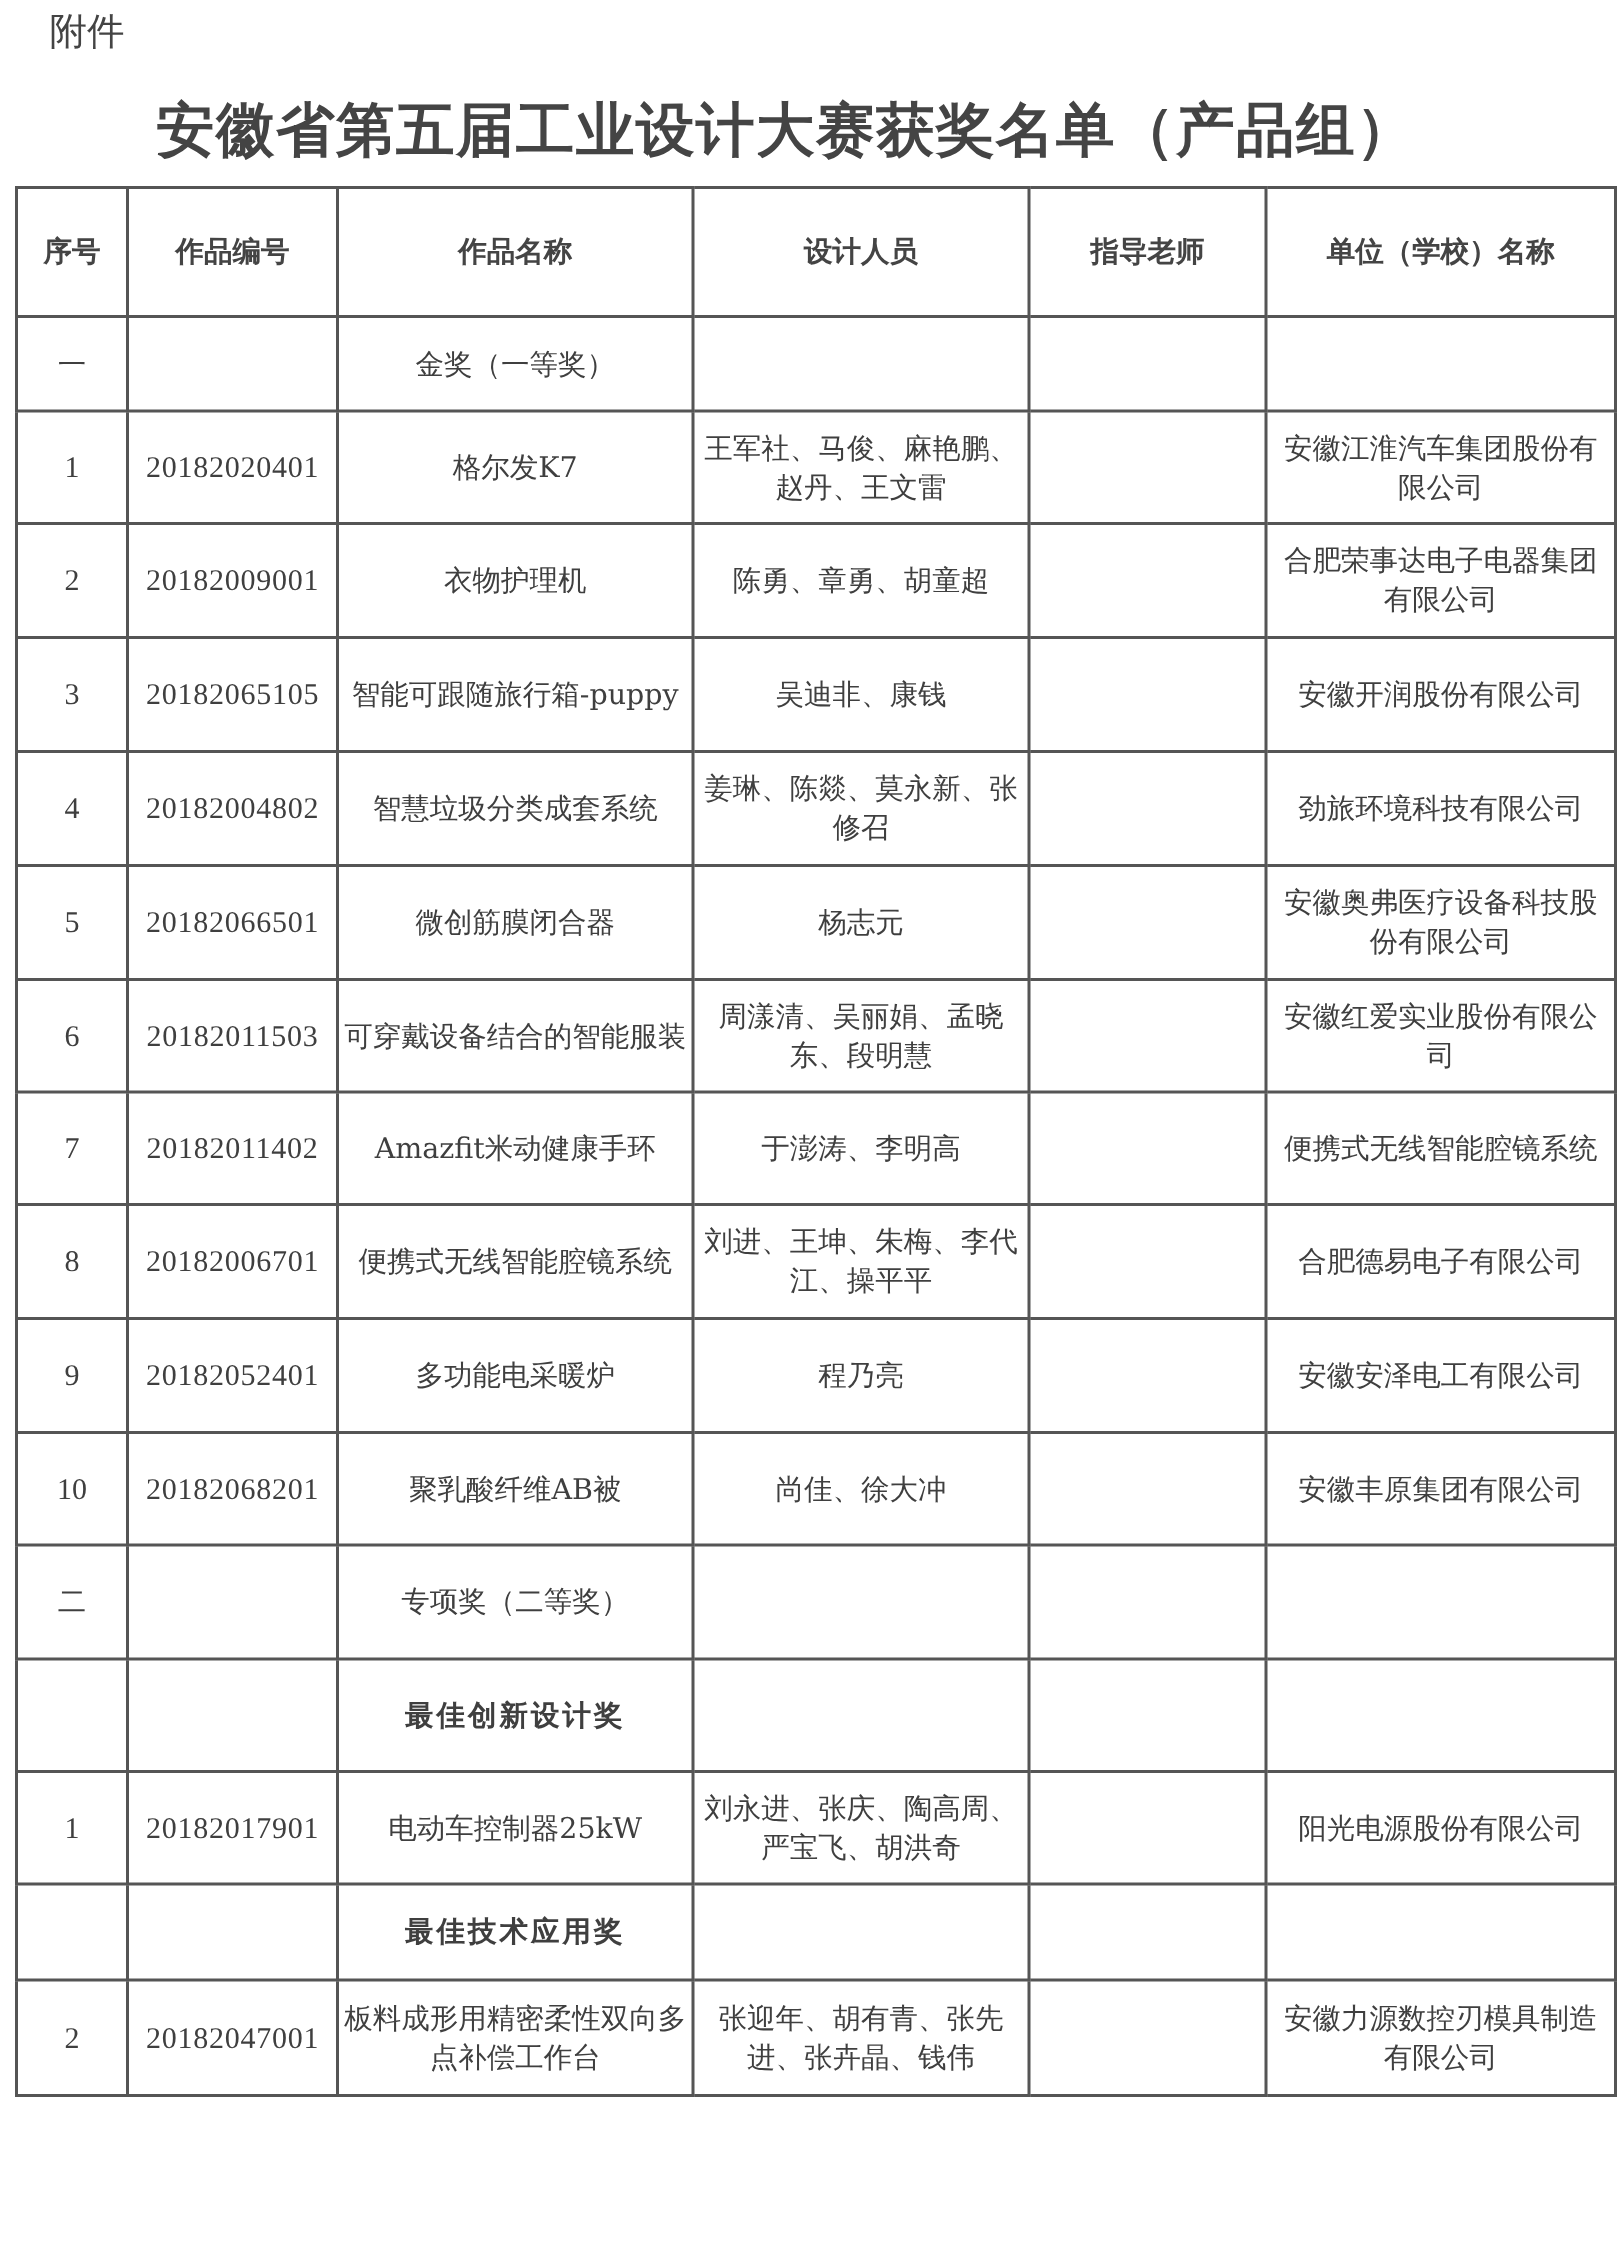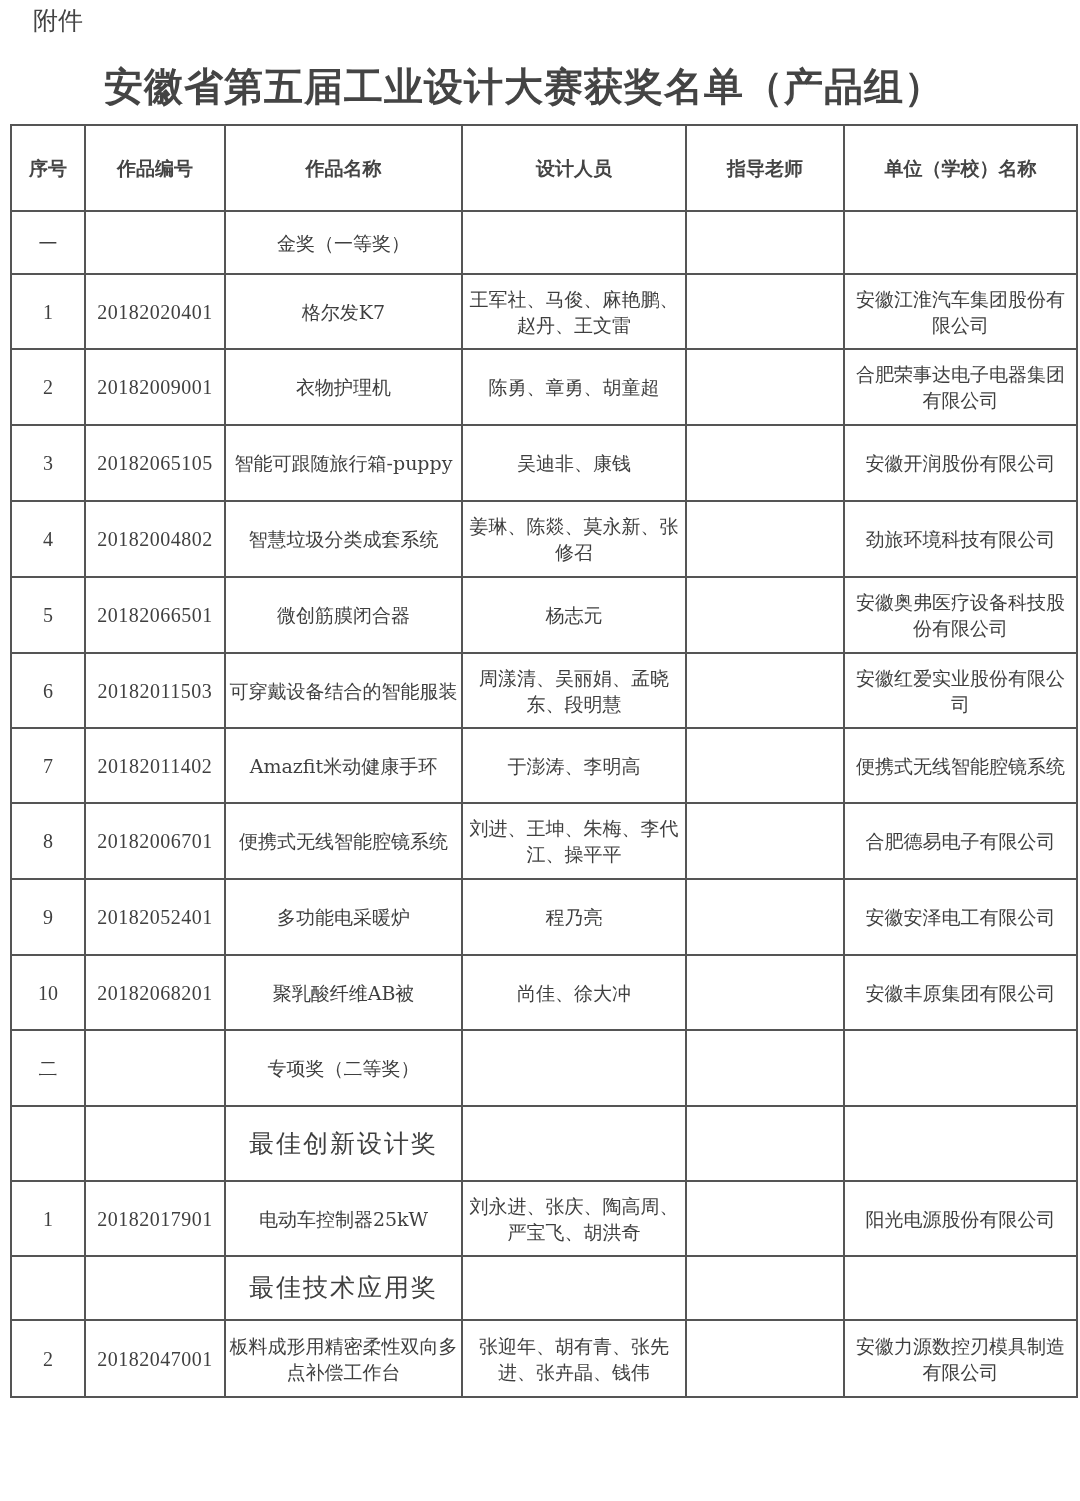--- a/index.html
+++ b/index.html
@@ -4,21 +4,21 @@
 <style>
   html, body { margin:0; padding:0; background:#ffffff; }
   body { width:1080px; height:1501px; position:relative; overflow:hidden; font-family:"DejaVu Serif", "Liberation Serif", serif; color:#3a3a3a; }
   .attach { position:absolute; left:33px; top:4px; font-size:25px; font-family:"DejaVu Sans", sans-serif; color:#444; }
   .title { position:absolute; left:0; width:944px; top:60px; text-align:right; font-size:39px; font-family:"DejaVu Sans", sans-serif; font-weight:bold; color:#444; letter-spacing:1px; }
   table { position:absolute; left:10px; top:124px; border-collapse:collapse; table-layout:fixed; width:1066px; }
   td, th { border:2px solid #555; text-align:center; vertical-align:middle; padding:0 3px; font-size:19px; line-height:26px; font-weight:normal; color:#3f3f3f; overflow:hidden; }
   th { font-family:"DejaVu Sans", sans-serif; font-weight:bold; font-size:19px; color:#444; }
   .hdr-row { height:86px; }
   .sec-row td.sec { font-family:"DejaVu Sans", sans-serif; font-weight:normal; font-size:19px; }
-  .sub-row td.sub { font-family:"DejaVu Serif", serif; font-weight:normal; font-size:25px; letter-spacing:2px;margin-left:20px; }
+  .sub-row td.sub { font-family:"DejaVu Serif", serif; font-weight:bold; font-size:19px; letter-spacing:2px;margin-left:20px; }
   .code { font-family:Liberation Serif, serif; font-size:20px; letter-spacing:0.5px; }
   .num { font-family:"Liberation Serif", serif; font-size:20px; }
 </style>
 </head>
 <body>
 
 <div class="attach">附件</div>
 <div class="title">安徽省第五届工业设计大赛获奖名单（产品组）</div>
 
 <table>

